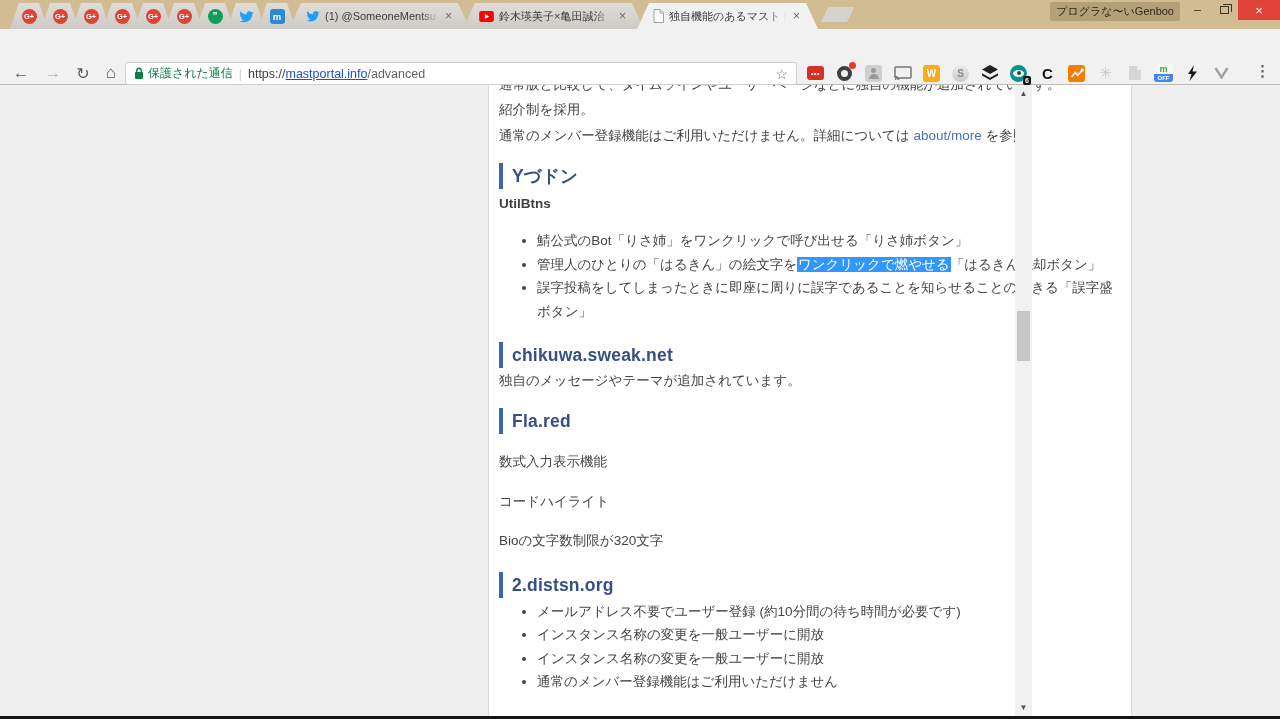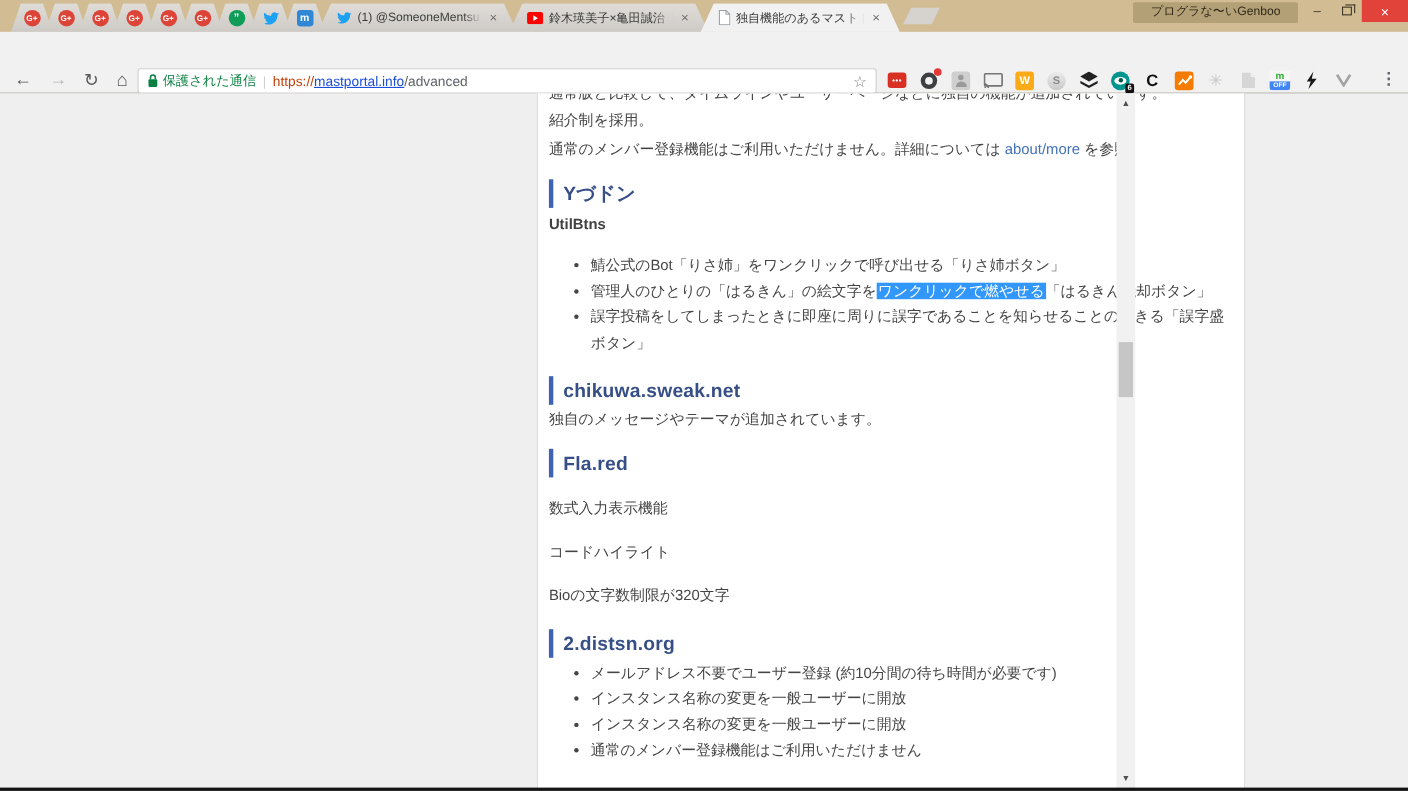--- a/index.html
+++ b/index.html
@@ -28,34 +28,34 @@
   .fav.hangouts { background:#0f9d58; font-size:10px; }
   .fav.mastodon { border-radius:3px; background:#3088d4; font-size:9.5px; }
 
   .win-controls { position:absolute; right:0; top:0; height:20px; display:flex; z-index:10; }
   .win-btn { width:27px; height:20px; display:flex; align-items:center; justify-content:center;
              color:#3e3627; font-size:12px; }
   .win-btn.close { width:42px; background:#e1433a; color:#fff; font-size:13px; }
   .restore-glyph { width:9px; height:8px; border:1px solid #3e3627; position:relative; background:transparent; }
   .restore-glyph:before { content:""; position:absolute; left:2px; top:-3px; width:8px; height:7px;
                           border:1px solid #3e3627; border-bottom:none; border-left:none; }
-  .profile-badge { position:absolute; right:100px; top:2px; height:19px; line-height:19px; padding:0 16px;
+  .profile-badge { position:absolute; right:100px; top:2px; height:19px; line-height:19px; padding:0 6px;
                    background:#b3a077; border-radius:2px; font-size:11px; color:#2f2817; z-index:10; }
 
   
   .chrome-top { position:absolute; left:0; top:29px; width:1280px; height:56px; background:#f1f1f1;
                 border-bottom:1px solid #bfbcb6; }
   .nav-ico { position:absolute; top:31px; width:26px; height:26px; display:flex; align-items:center;
              justify-content:center; font-size:16px; color:#585858; }
   .urlbox { position:absolute; left:125px; top:33px; width:672px; height:23px; background:#fff;
             border:1px solid #cfcfcf; border-radius:3px; display:flex; align-items:center; padding:0 8px; gap:6px; }
   .secure { display:flex; align-items:center; gap:4px; color:#0b8043; font-size:12px; white-space:nowrap; }
   .url-div { color:#d0d0d0; font-size:12px; }
   .url-text { font-size:12.5px; white-space:nowrap; }
-  .url-scheme { color:#c2410c; }
+  .url-scheme { color:#404040; }
   .url-host { color:#1d4ed8;text-decoration:underline; }
   .url-path { color:#5f6368; }
   .star { margin-left:auto; font-size:14px; color:#767676; }
 
   .ext-row { position:absolute; left:801px; top:31px; height:26px; display:flex; align-items:center; }
   .ei { width:29px; height:26px; display:flex; align-items:center; justify-content:center; position:relative; }
   .sq16 { width:17px; height:17px; border-radius:3px; display:flex; align-items:center; justify-content:center;
           color:#fff; font-weight:bold; font-size:10px; }
   .badge { position:absolute; border-radius:2px; font-weight:bold; line-height:1; }
   .menu-dots { position:absolute; right:10px; top:33px; font-size:15px; color:#5f6368; font-weight:bold; }

